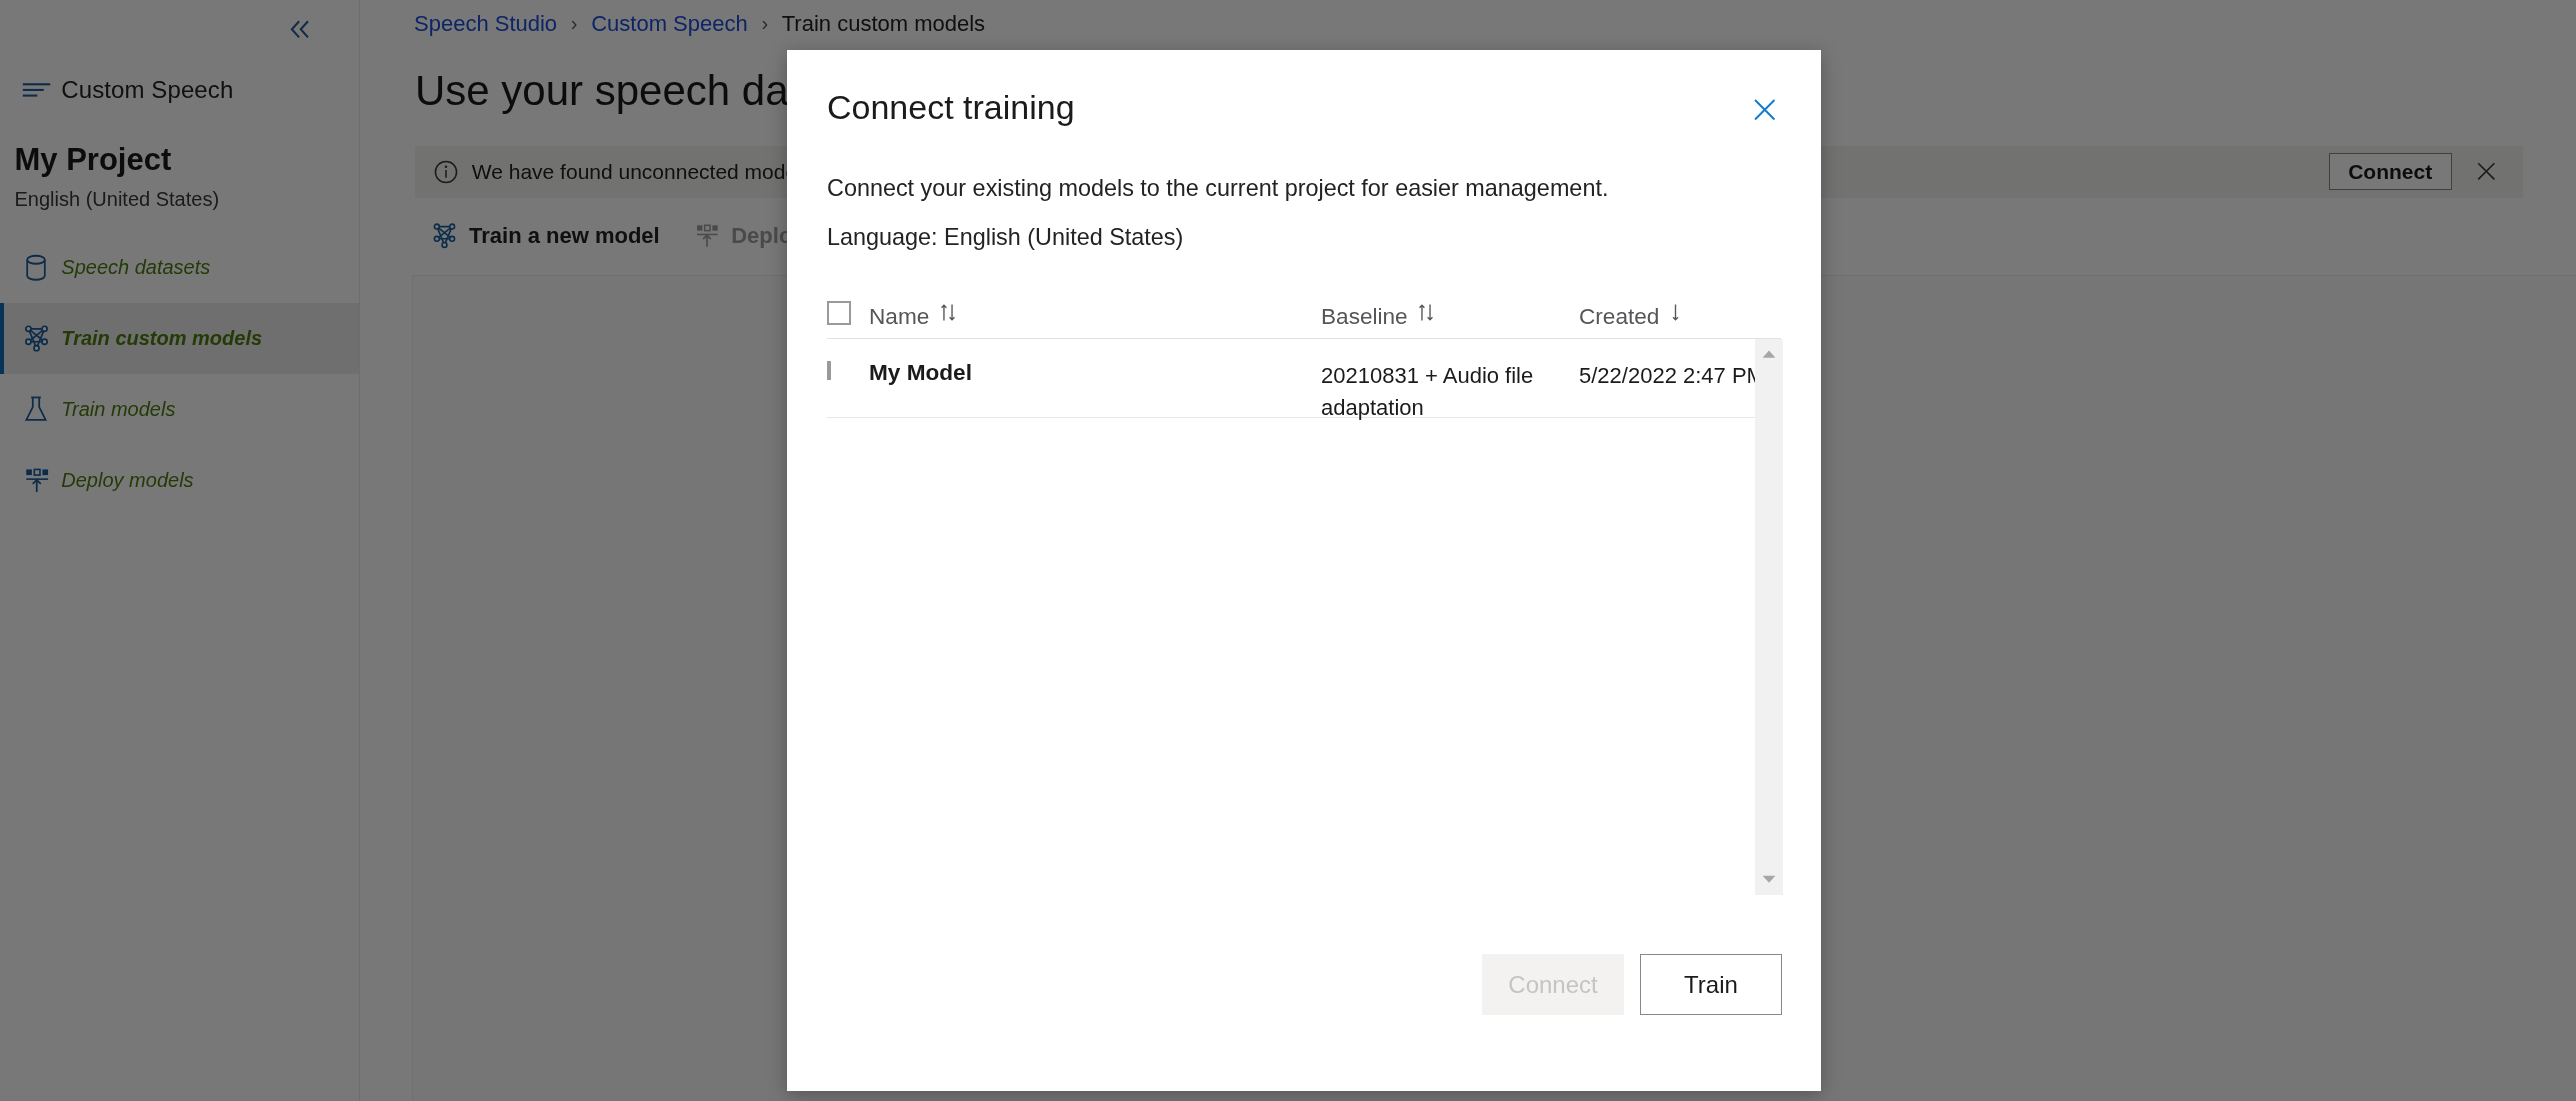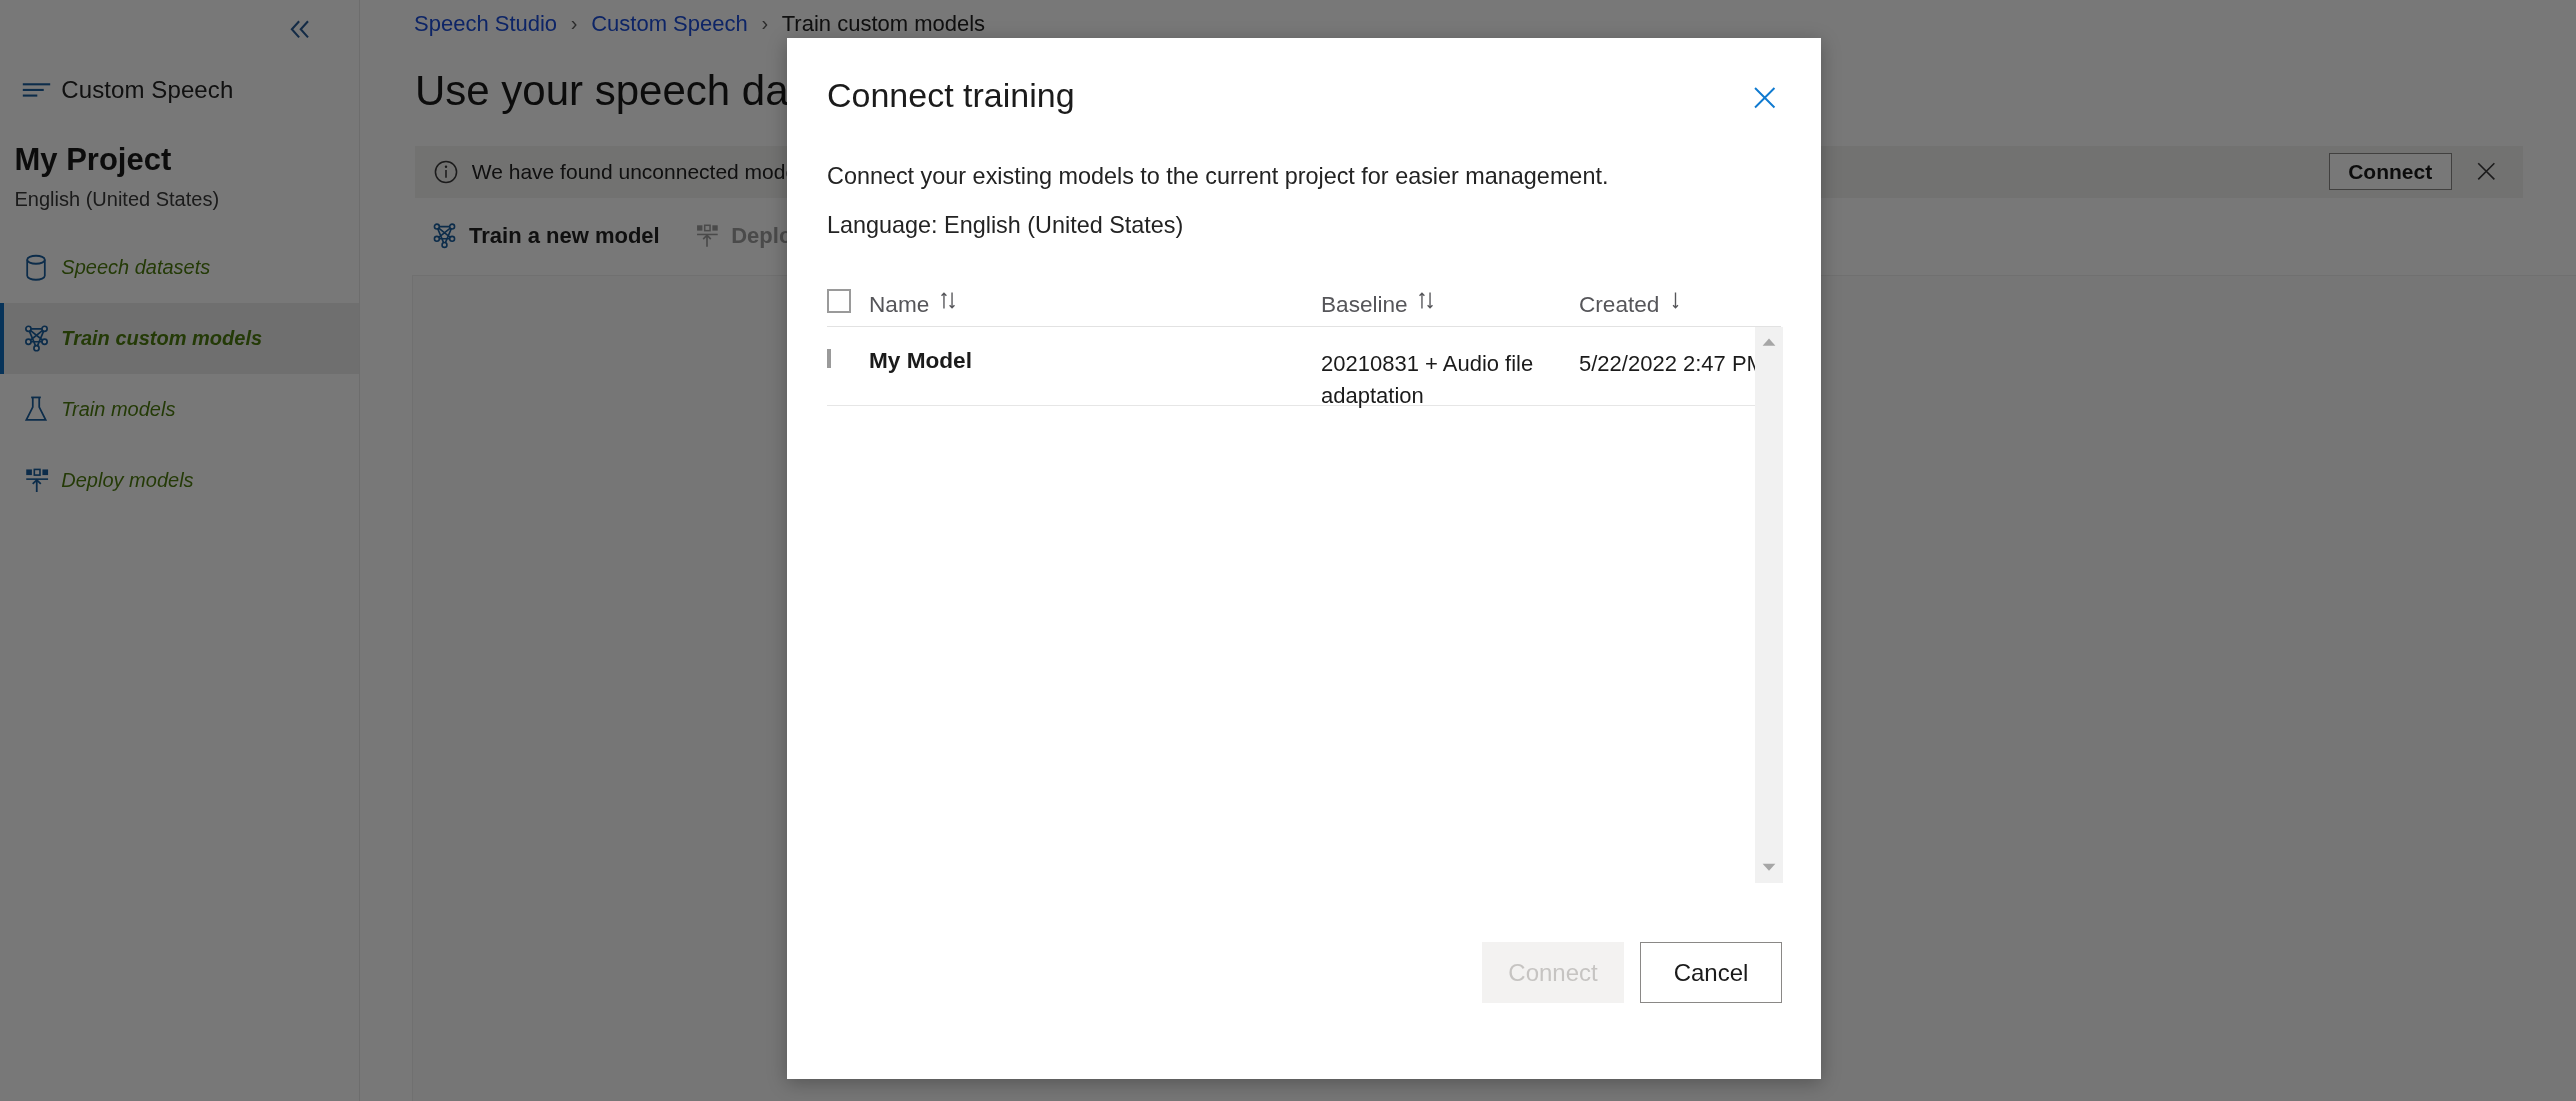--- a/index.html
+++ b/index.html
@@ -231,21 +231,21 @@
     position: absolute;
     inset: 0;
     background: rgba(0,0,0,0.53);
     z-index: 50;
   }
 
   
   .dialog {
     position: absolute;
     left: 787px;
-    top: 38px;
+    top: 50px;
     width: 1034px;
     height: 1041px;
     background: #ffffff;
     z-index: 60;
     box-sizing: border-box;
     box-shadow: 0 4px 18px rgba(0,0,0,0.28);
   }
   .dlg-header {
     display: flex;
     align-items: flex-start;
@@ -610,18 +610,18 @@
             <svg width="16" height="11.3" viewBox="0 0 20 14">
                 <path d="M10 11 L2 2 L18 2 Z" fill="#a6a6a6"></path>
               </svg>
           </div>
         </div>
       </div>
     </div>
 
     <div class="dlg-footer">
       <div class="btn btn-primary-disabled">Connect</div>
-      <div class="btn btn-secondary">Cancel</div>
+      <div class="btn btn-secondary">Train</div>
     </div>
   </div>
 
 </div>
 
 
 </body></html>

